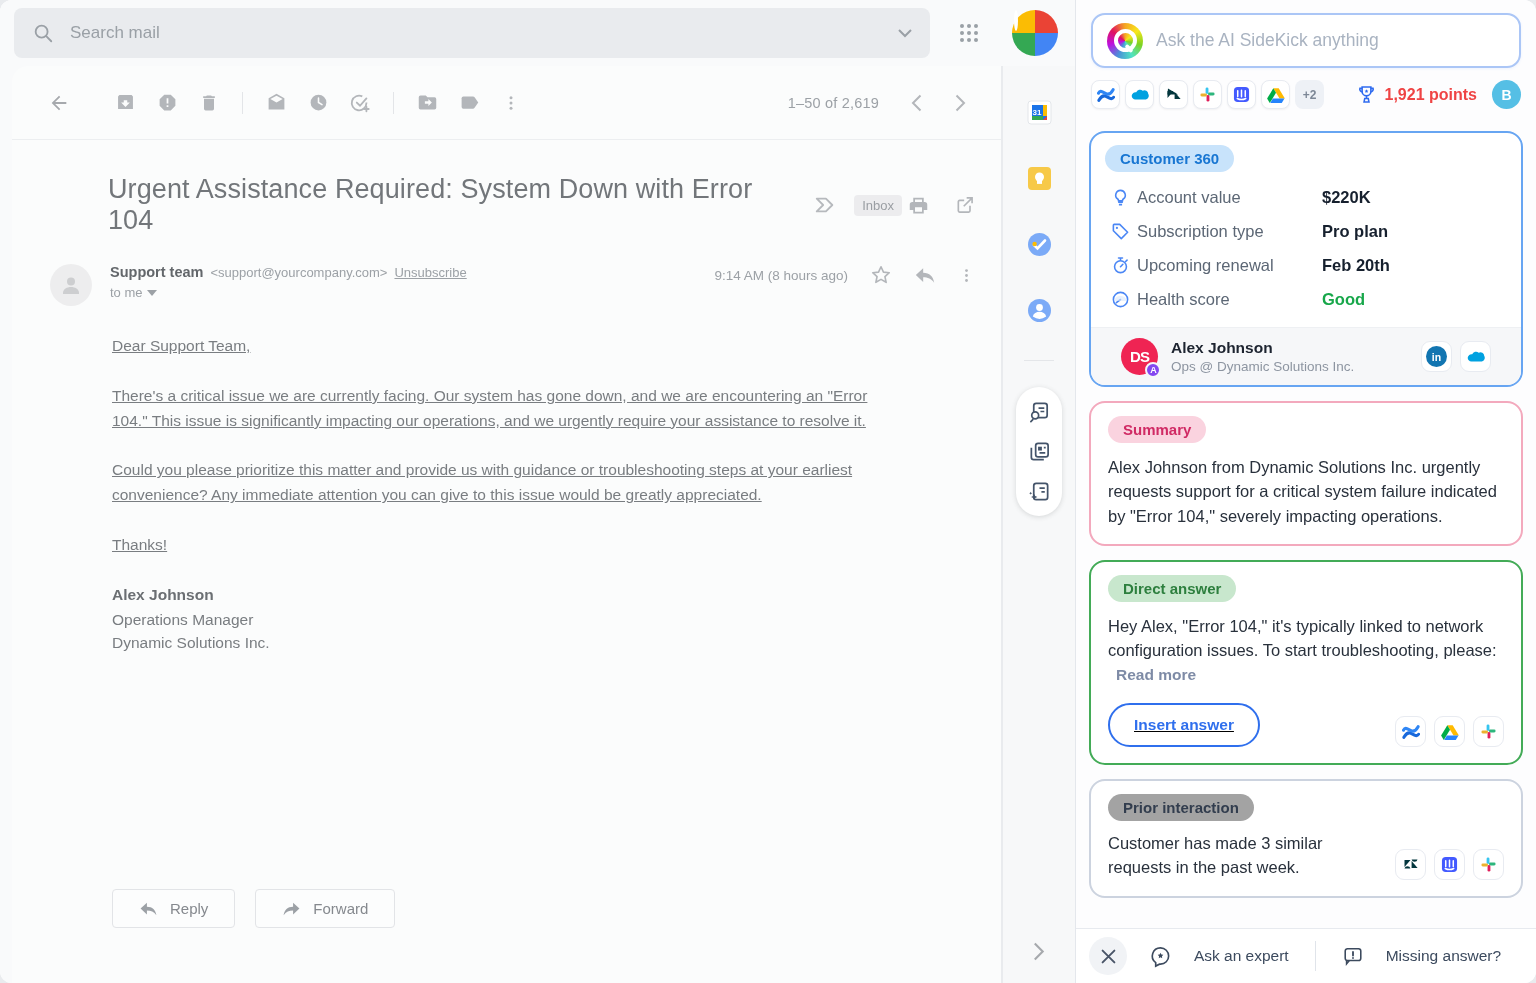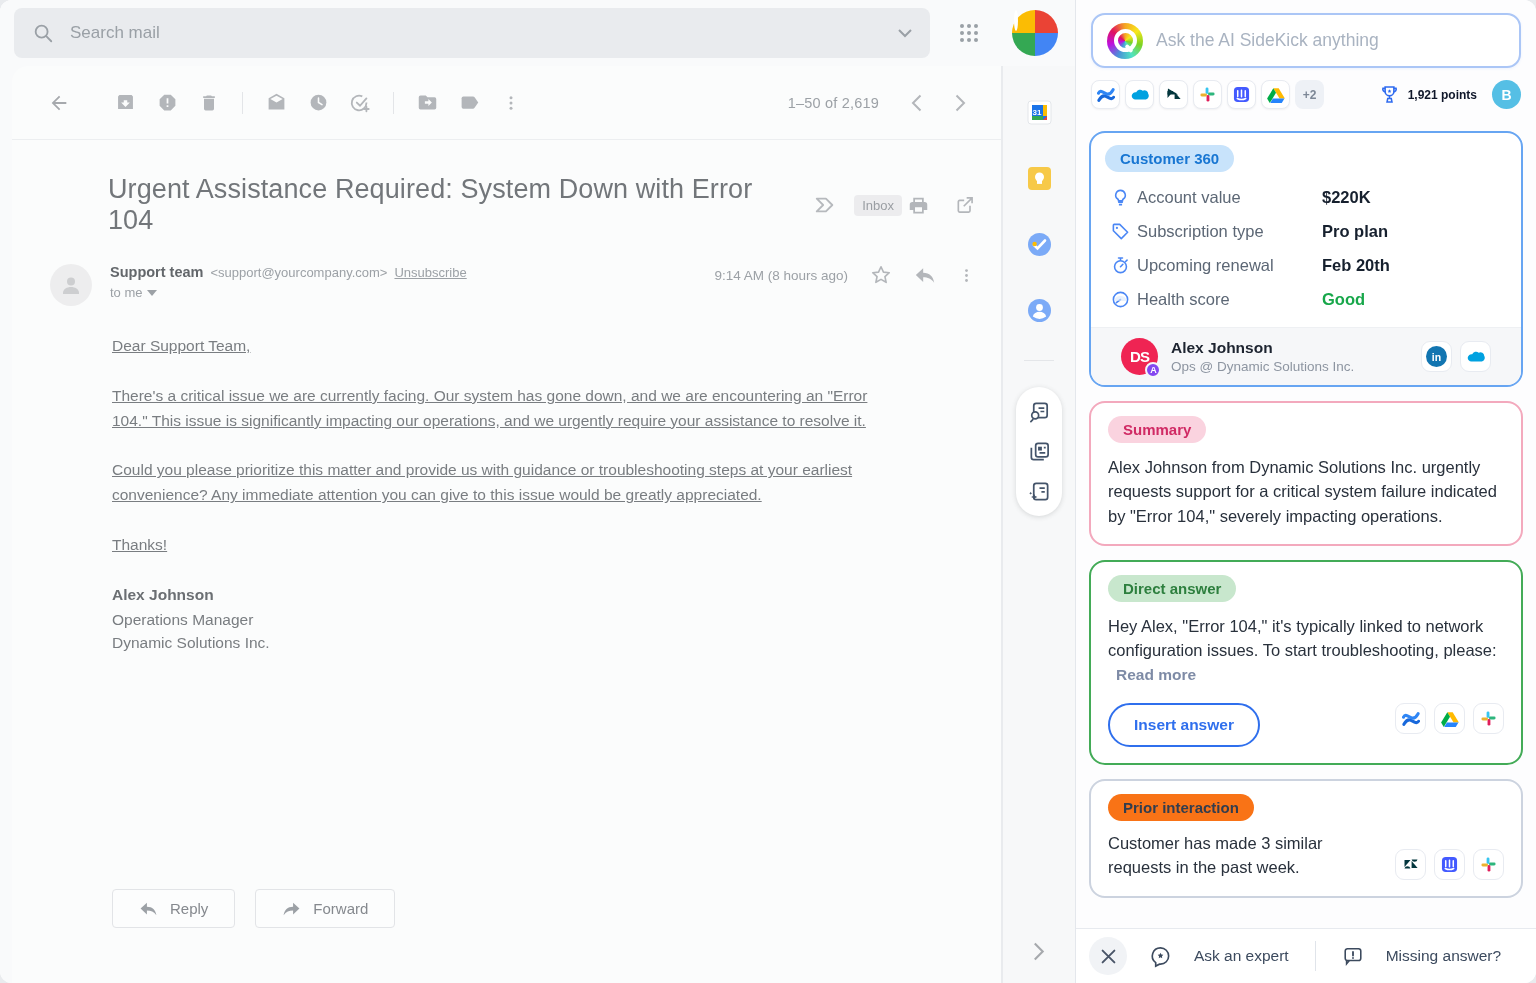--- a/index.html
+++ b/index.html
@@ -71,21 +71,21 @@
      background:conic-gradient(#f5a623,#f8e71c,#7ed321,#50e3c2,#4a90d9,#bd10e0,#e0115f,#f5a623); }
   .ai-logo::after { content:""; position:absolute; left:7px; top:6px; width:15px; height:15px; border:4px solid #fff; border-radius:50%; }
   .ai-logo::before { content:""; position:absolute; left:20px; top:21px; width:4px; height:9px; background:#fff; border-radius:2px; transform:rotate(-45deg); }
   .ask-box input { flex:1; border:none; outline:none; background:transparent; margin-left:13px;
                    font:400 17.5px "Liberation Sans",sans-serif; color:#4a5568; }
   .ask-box input::placeholder { color:#a9b3c1; }
   .chip-row { display:flex; align-items:center; margin-top:12px; gap:5px; }
   .app-chip { width:29px; height:29px; border-radius:8px; background:#fff; border:1px solid #e8ebf1;
               display:flex; align-items:center; justify-content:center; box-shadow:0 1px 2px rgba(0,0,0,.05); }
   .more-chip { background:#eef1f6; border:none; box-shadow:none; color:#7d8796; font-size:12px; font-weight:700; }
-  .points { margin-left:auto; display:flex; align-items:center; gap:8px; color:#0f172a; font-size:12px; font-weight:700; }
+  .points { margin-left:auto; display:flex; align-items:center; gap:8px; color:#ef4444; font-size:16px; font-weight:700; }
   .b-avatar { width:29px; height:29px; border-radius:50%; background:#55bfe5; color:#fff; font-size:14px; font-weight:700;
               display:flex; align-items:center; justify-content:center; margin-left:10px; }
 
   .cards { flex:1; overflow:hidden; padding:14px 13px 0; }
   .card { border-radius:16px; background:#fff; margin-bottom:14px; }
   .badge { display:inline-block; padding:5px 15px; border-radius:999px; font-size:15px; font-weight:700; }
   .c360 { border:2px solid #67a5f2; }
   .c360-inner { padding:12px 14px 14px; }
   .badge-c360 { background:#c8e3fb; color:#1876d2; }
   .c360-rows { margin:16px 6px 2px; }
@@ -106,24 +106,24 @@
   .sq-chip { width:31px; height:31px; border-radius:9px; background:#fff; border:1px solid #e8ebf1;
              display:flex; align-items:center; justify-content:center; margin-left:8px; }
   .in-circle { width:21px; height:21px; border-radius:50%; background:#1275b1; color:#fff; font-size:10.5px; font-weight:700;
                display:flex; align-items:center; justify-content:center; }
 
   .summary { border:2px solid #f3a9bd; padding:13px 17px 16px; }
   .badge-summary { background:#fad3df; color:#d02a64; }
   .direct { border:2px solid #43ab57; padding:13px 17px 16px; }
   .badge-direct { background:#c8e7cd; color:#2d7f3e; }
   .prior { border:2px solid #ccd3df; padding:13px 17px 16px; }
-  .badge-prior { background:#f97316; color:#323d4e; }
+  .badge-prior { background:#a3a3a3; color:#323d4e; }
   .card-text { margin-top:12px; font-size:16.5px; line-height:1.47; color:#29313c; max-width:392px; }
   .read-more { color:#7e8ba6; font-weight:700; font-size:15.5px; margin-left:8px; }
-  .direct-actions { display:flex; align-items:flex-start; margin-top:16px; }
+  .direct-actions { display:flex; align-items:flex-end; margin-top:16px;text-decoration:underline; }
   .insert-btn { border:2px solid #2f6fed; color:#2f6fed; background:#fff; border-radius:999px;
                 padding:11px 24px; font-size:15.5px; font-weight:700; }
   .chips-right { margin-left:auto; display:flex; }
   .prior-row { display:flex; align-items:flex-end; }
   .prior-row .card-text { margin-top:10px; }
 
   .panel-footer { height:55px; border-top:1px solid #e7eaef; background:#fff; display:flex; align-items:center; padding:0 13px; }
   .close-circle { width:38px; height:38px; border-radius:50%; background:#f1f3f6; display:flex; align-items:center; justify-content:center; }
   .footer-groups { flex:1; display:flex; align-items:center; justify-content:center; gap:26px; }
   .fgroup { display:flex; align-items:center; gap:22px; color:#3c4a5e; font-size:15.5px; }

